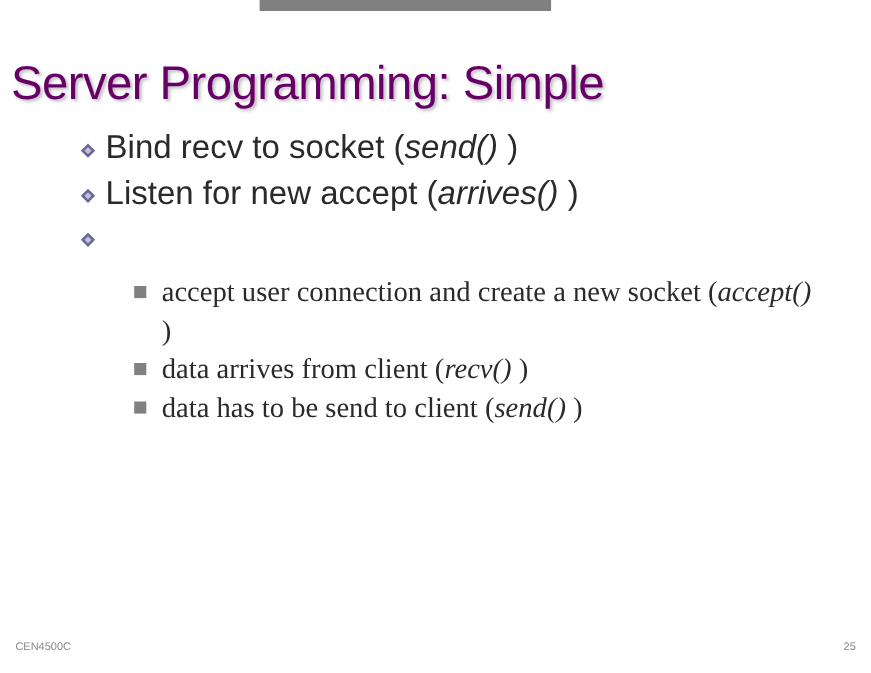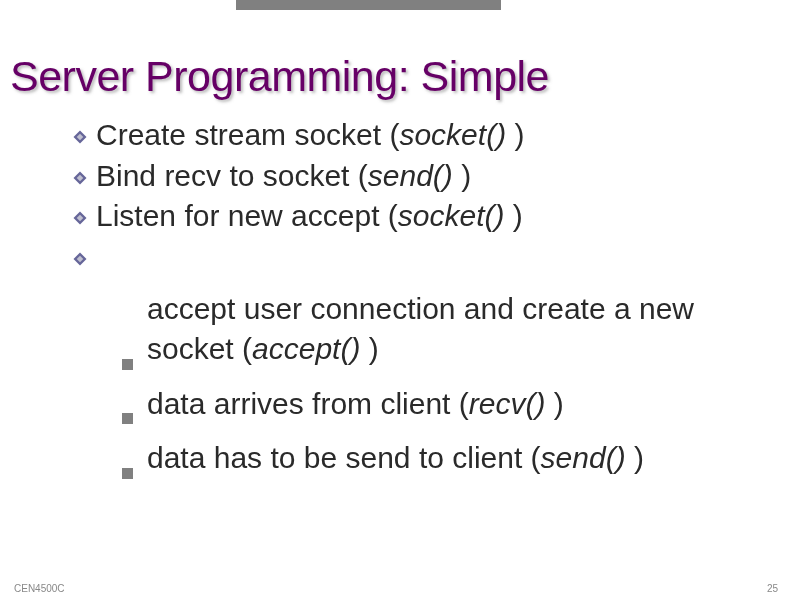--- a/index.html
+++ b/index.html
@@ -50,28 +50,28 @@
     margin-right: 8px;
     margin-top: 14px;
   }
   .bullet1 svg { display: block; }
   .italic { font-style: italic; }
   .level2-wrap {
     margin-top: 22px;
     padding-left: 50px;
   }
   .level2 {
-    font-family: Liberation Sans, sans-serif;
-    font-size: 30px;
+    font-family: Liberation Serif, serif;
+    font-size: 26px;
     color: #2a2a2a;
     line-height: 1.35;
     display: flex;
-    align-items: flex-end;
+    align-items: flex-start;
   }
-  .level2 + .level2 { margin-top: 14px; }
+  .level2 + .level2 { margin-top: 0; }
   .bullet2 {
     flex: 0 0 auto;
     width: 11px;
     height: 11px;
     background: #808080;
     margin-top: 12px;
     margin-right: 14px;
   }
   .level2-text { flex: 1; }
   .footer {
@@ -88,31 +88,20 @@
 </style>
 </head>
 <body>
 
 <div class="top-bar"></div>
 
 <h1 class="title">Server Programming: Simple</h1>
 
 <div class="content">
 
-  <div class="level1-row">
-    <span class="bullet1">
-      <svg width="16" height="16" viewBox="0 0 16 16">
-        <rect x="3.4" y="3.4" width="9.2" height="9.2" fill="#666699" transform="rotate(45 8 8)"></rect>
-        <rect x="5.7" y="5.7" width="4.6" height="4.6" fill="#c0c0d0" transform="rotate(45 8 8)"></rect>
-      </svg>
-    </span>
-    <span class="level1">
-      <span>Create stream socket (</span><span class="italic">socket()</span><span> )</span>
-    </span>
-  </div>
 
   <div class="level1-row">
     <span class="bullet1">
       <svg width="16" height="16" viewBox="0 0 16 16">
         <rect x="3.4" y="3.4" width="9.2" height="9.2" fill="#666699" transform="rotate(45 8 8)"></rect>
         <rect x="5.7" y="5.7" width="4.6" height="4.6" fill="#c0c0d0" transform="rotate(45 8 8)"></rect>
       </svg>
     </span>
     <span class="level1">
       <span>Bind recv to socket (</span><span class="italic">send()</span><span> )</span>
@@ -120,21 +109,21 @@
   </div>
 
   <div class="level1-row">
     <span class="bullet1">
       <svg width="16" height="16" viewBox="0 0 16 16">
         <rect x="3.4" y="3.4" width="9.2" height="9.2" fill="#666699" transform="rotate(45 8 8)"></rect>
         <rect x="5.7" y="5.7" width="4.6" height="4.6" fill="#c0c0d0" transform="rotate(45 8 8)"></rect>
       </svg>
     </span>
     <span class="level1">
-      <span>Listen for new accept (</span><span class="italic">socket()</span><span> )</span>
+      <span>Listen for new accept (</span><span class="italic">arrives()</span><span> )</span>
     </span>
   </div>
 
   <div class="level1-row">
     <span class="bullet1">
       <svg width="16" height="16" viewBox="0 0 16 16">
         <rect x="3.4" y="3.4" width="9.2" height="9.2" fill="#666699" transform="rotate(45 8 8)"></rect>
         <rect x="5.7" y="5.7" width="4.6" height="4.6" fill="#c0c0d0" transform="rotate(45 8 8)"></rect>
       </svg>
     </span>

